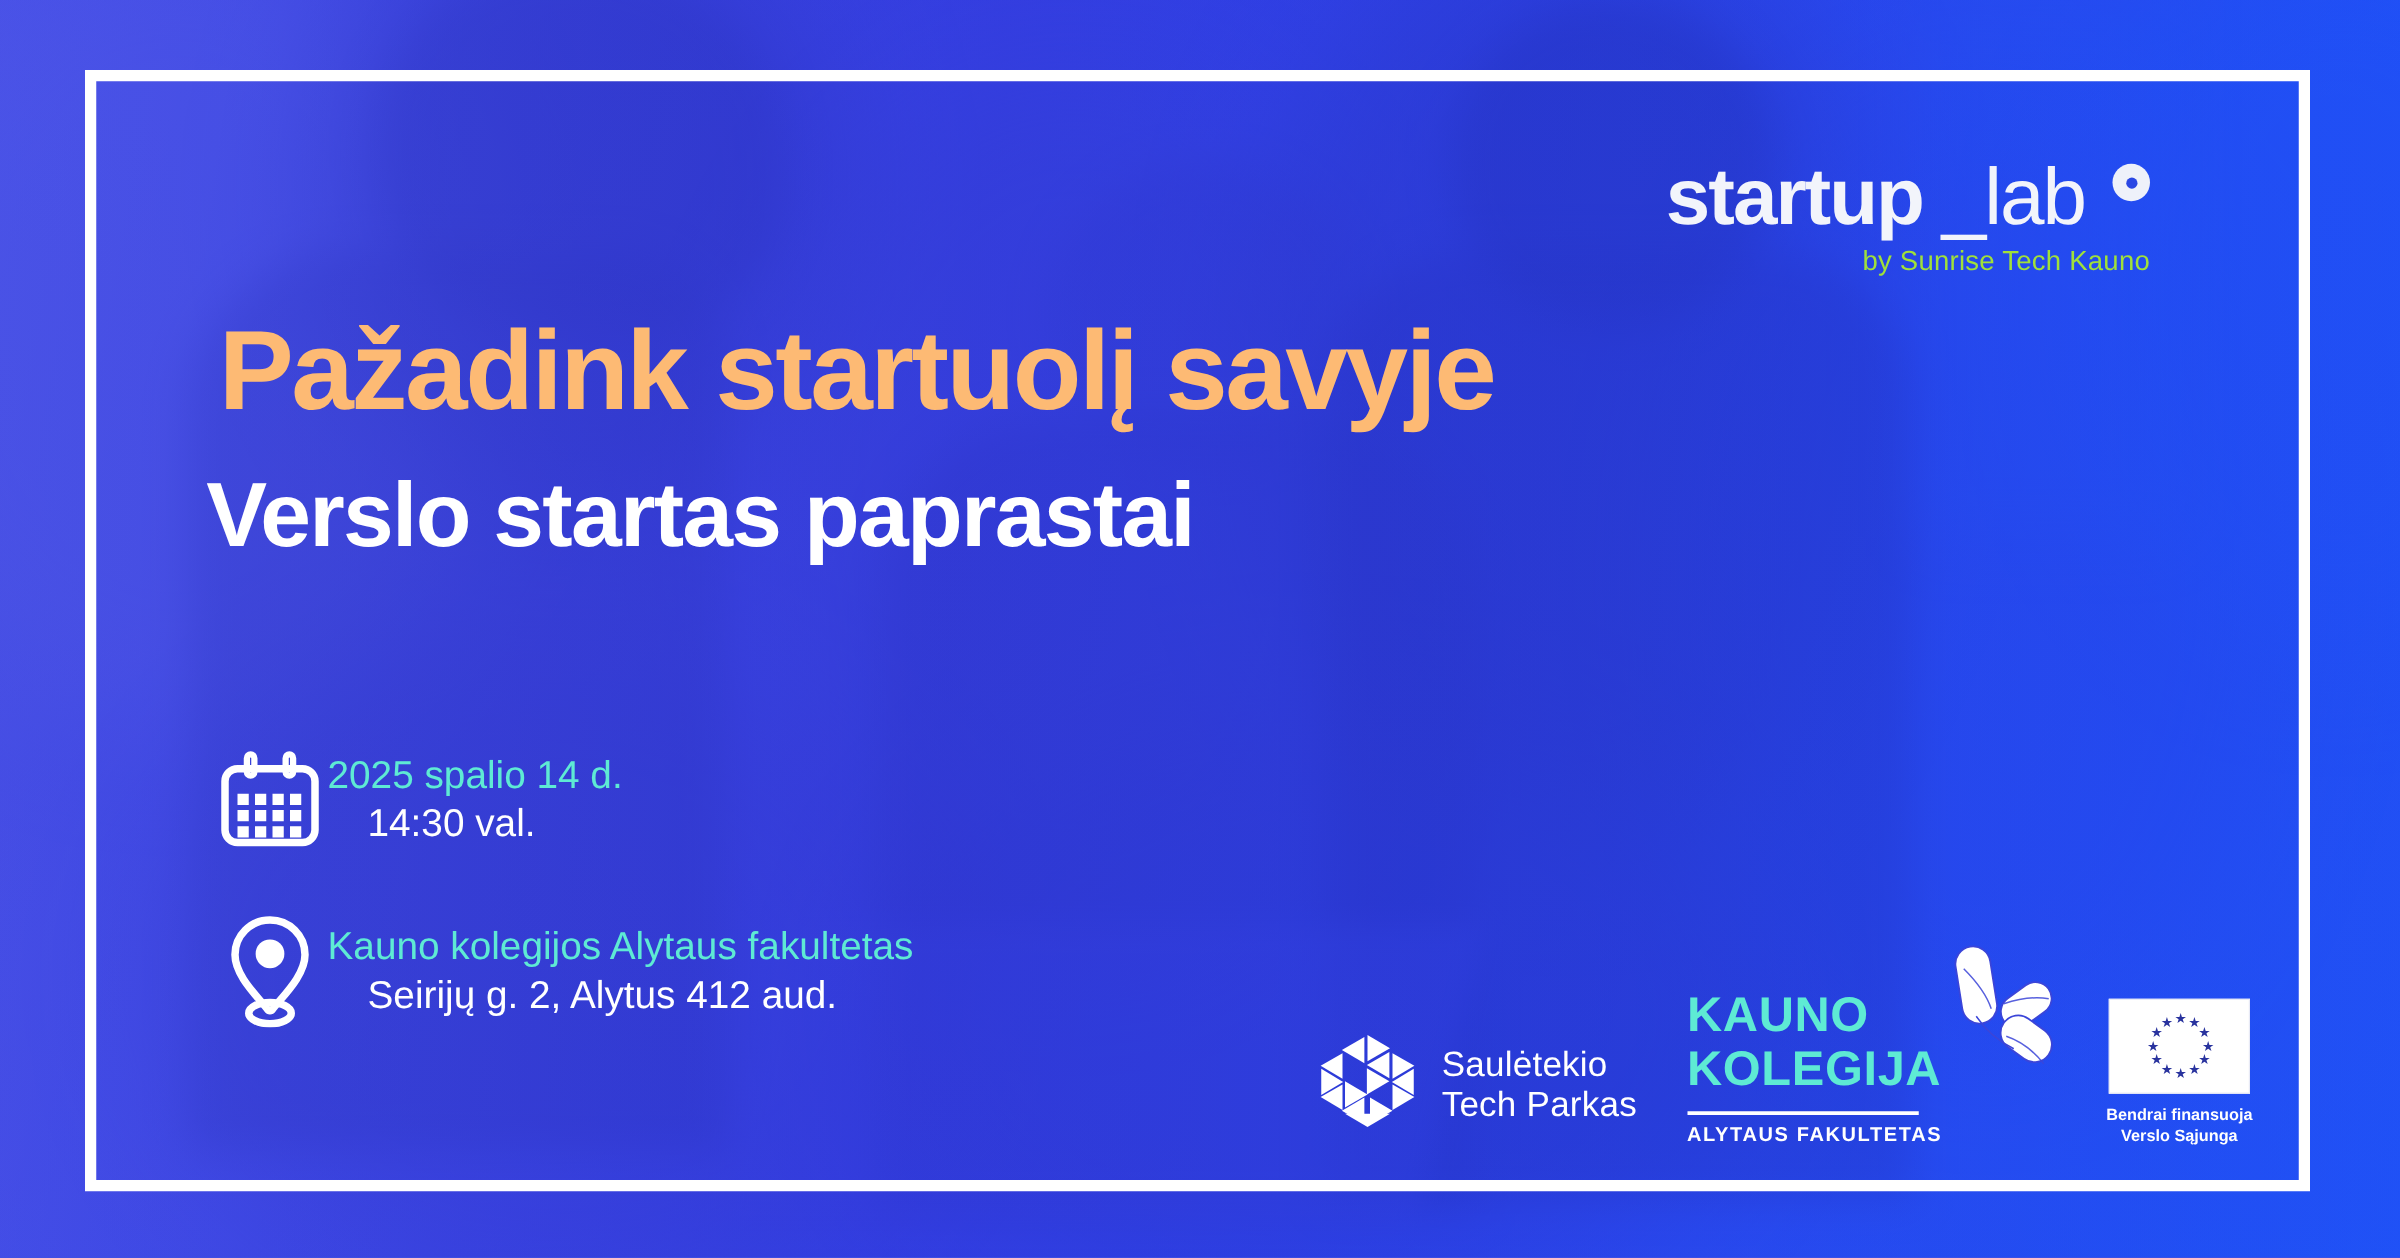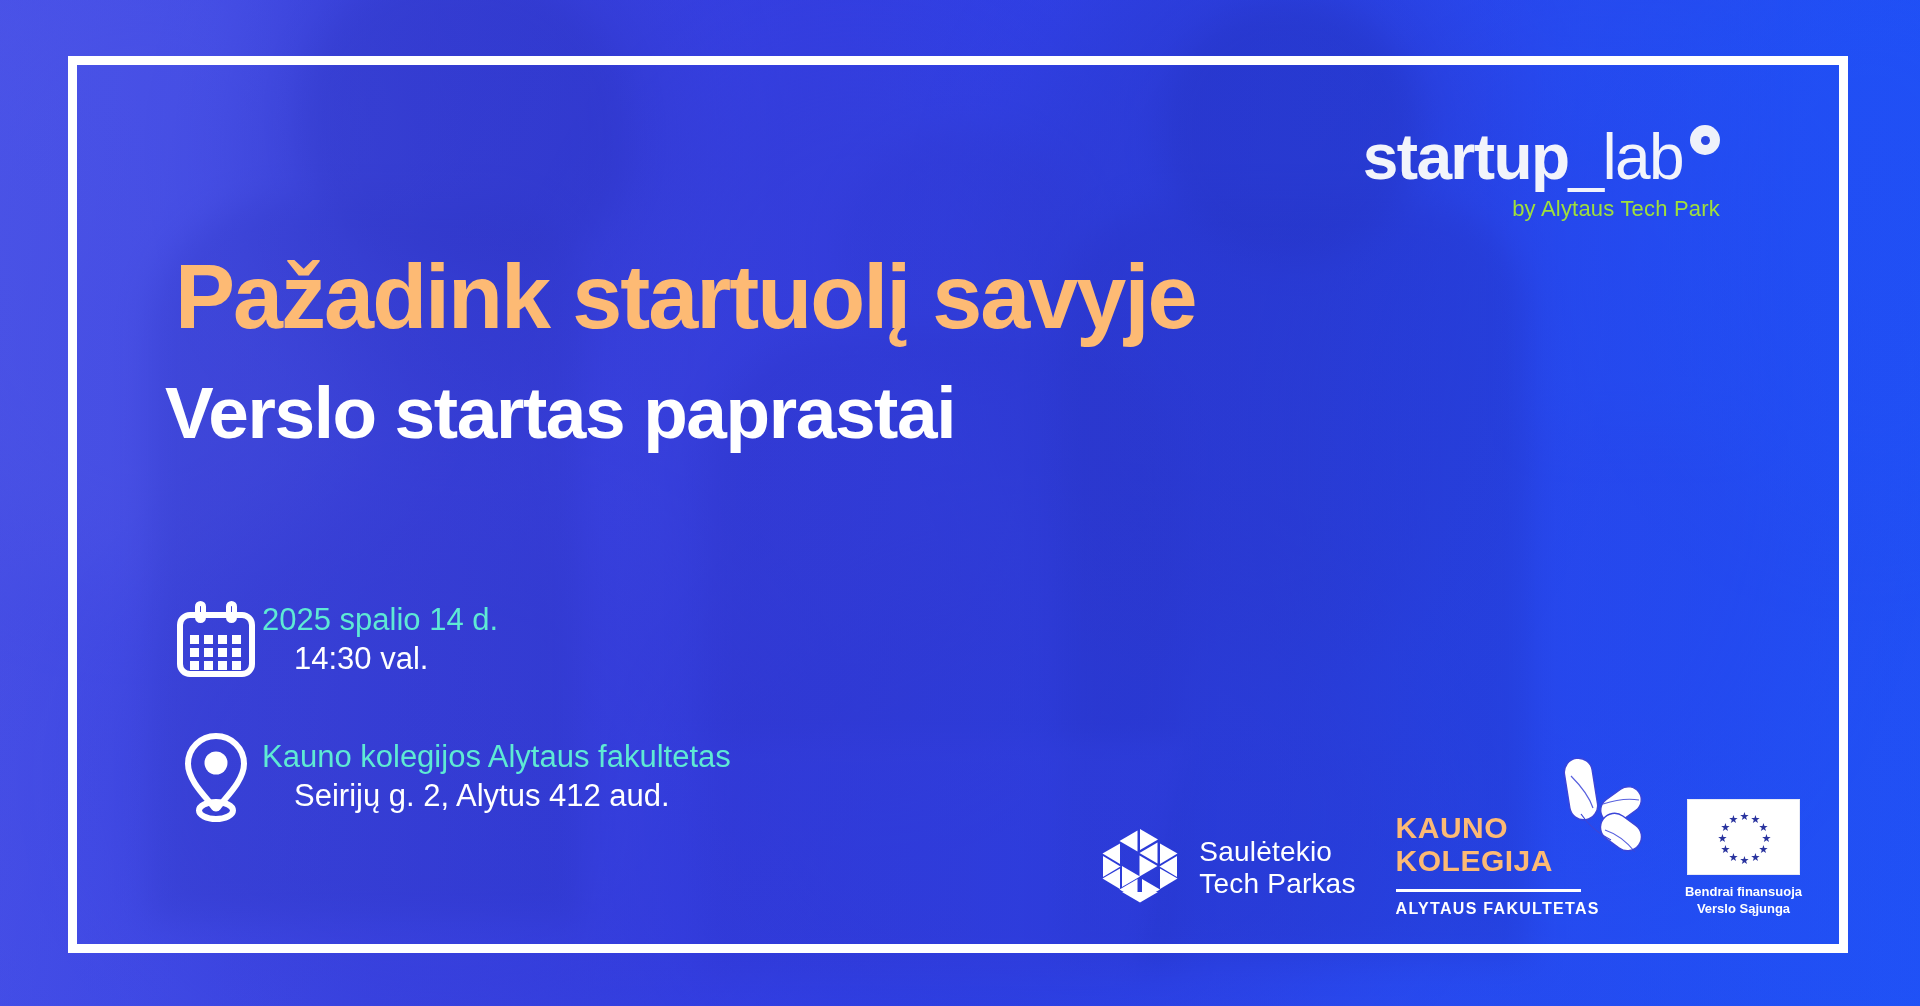--- a/index.html
+++ b/index.html
@@ -77,21 +77,21 @@
 
   
   .content{ position:absolute; inset:0; }
 
   
   .logo{
     position:absolute; right:200px; top:125px;
     text-align:right;
     line-height:1;
   }
-  .logo-row{ display:flex; justify-content:flex-end; }
+  .logo-row{ display:flex; align-items:center; justify-content:flex-end;gap:15px; }
   .logo-startup{
     font-size:64px; font-weight:700; color:#f2f4fb;
     letter-spacing:-1.6px;
   }
   .logo-lab{
     font-size:64px; font-weight:300; color:#f2f4fb;
     letter-spacing:-1.6px;
   }
   .logo-dot{
     width:30px; height:30px; border-radius:50%;
@@ -156,21 +156,21 @@
     display:flex; align-items:flex-end; gap:40px;
   }
 
   
   .stp{ display:flex; align-items:center; gap:20px; padding-bottom:8px; }
   .stp-text{ color:#fff; font-size:28px; font-weight:400; line-height:1.14; letter-spacing:.2px; }
 
   
   .kk{ display:flex; flex-direction:column; align-items:flex-start; }
   .kk-top{ display:flex; align-items:flex-end; gap:6px; }
-  .kk-name{ color:#fdba74; font-size:30px; font-weight:700; line-height:1.12; letter-spacing:.5px; }
+  .kk-name{ color:#5eead4; font-size:39px; font-weight:700; line-height:1.12; letter-spacing:.5px; }
   .kk-rule{ width:185px; height:3px; background:#fff; margin:11px 0 8px 0; }
   .kk-sub{ color:#ffffff; font-size:16px; font-weight:600; letter-spacing:1.3px; }
 
   
   .eu{ display:flex; flex-direction:column; align-items:center; }
   .eu-flag{
     width:113px; height:76px; background:#fff;
     position:relative; border:1px solid #e8eaf5;
   }
   .eu-star{ position:absolute; color:#29339e; font-size:11px; line-height:1; transform:translate(-50%,-50%); }
@@ -211,21 +211,21 @@
   <div class="content">
 
     <div class="logo">
       <div class="logo-row">
         <span class="logo-startup">startup</span>
         <span class="logo-lab">_lab</span>
         <span class="logo-dot">
             <i></i>
           </span>
       </div>
-      <div class="logo-tag">by Alytaus Tech Park</div>
+      <div class="logo-tag">by Sunrise Tech Kauno</div>
     </div>
 
     <div class="h1">Pažadink startuolį savyje</div>
     <div class="h2">Verslo startas paprastai</div>
 
     <div class="info">
 
       <div class="row">
         <div class="row-icon">
           <div class="cal">

